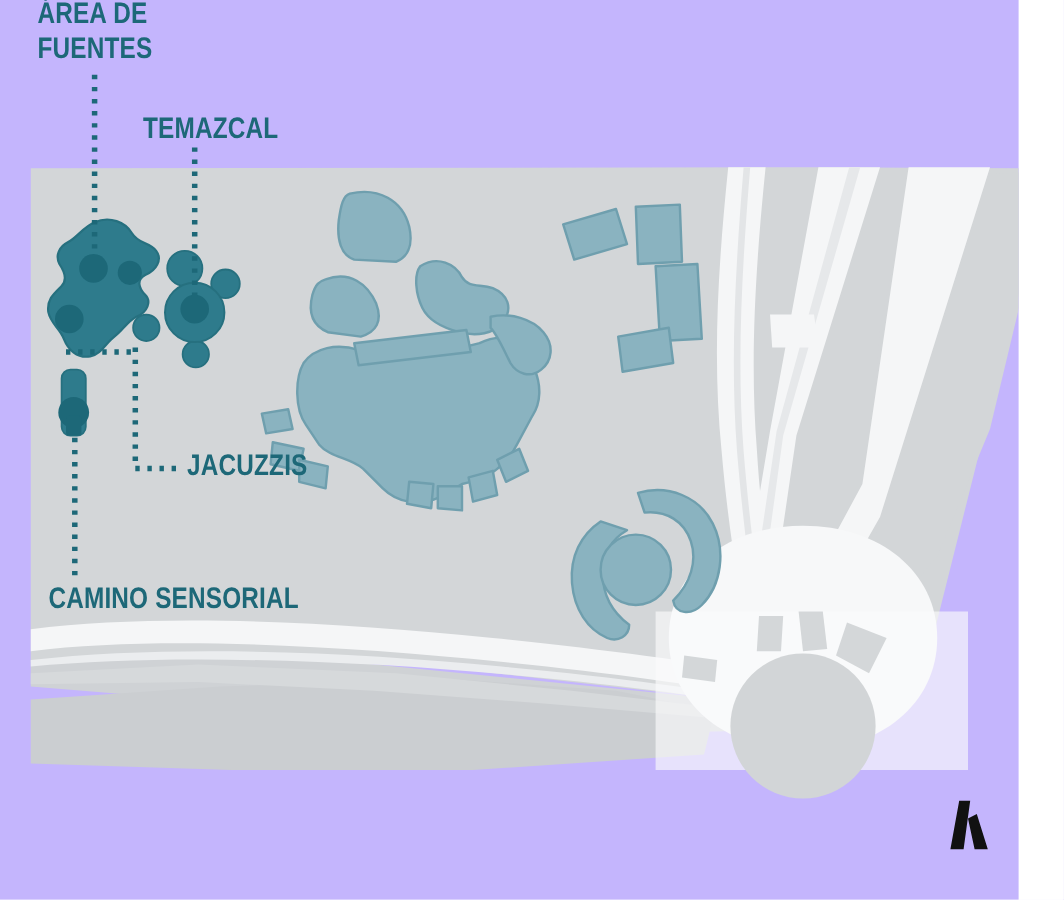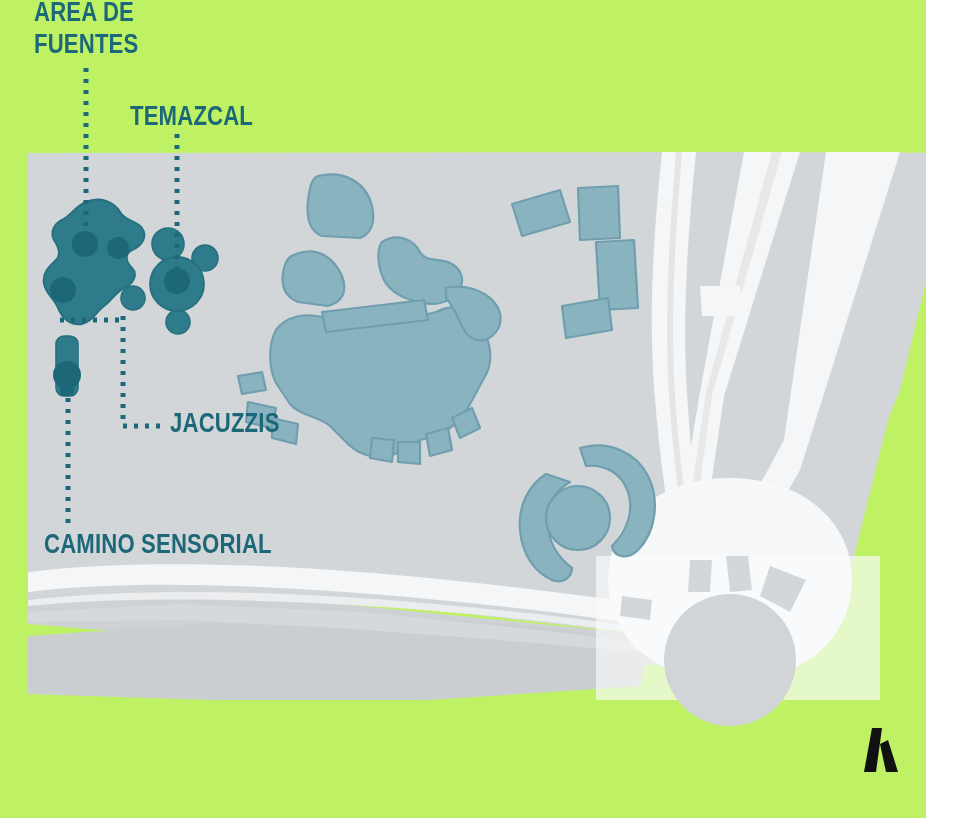--- a/index.html
+++ b/index.html
@@ -7,21 +7,21 @@
     padding: 0;
     background: #ffffff;
   }
   body {
     font-family: "Liberation Sans", sans-serif;
   }
   #map-root {
     position: relative;
     width: 926px;
     height: 818px;
-    background: #bef264;
+    background: #c4b5fd;
     overflow: hidden;
   }
   #map-svg {
     position: absolute;
     left: 0;
     top: 0;
     width: 967px;
     height: 818px;
     display: block;
   }

